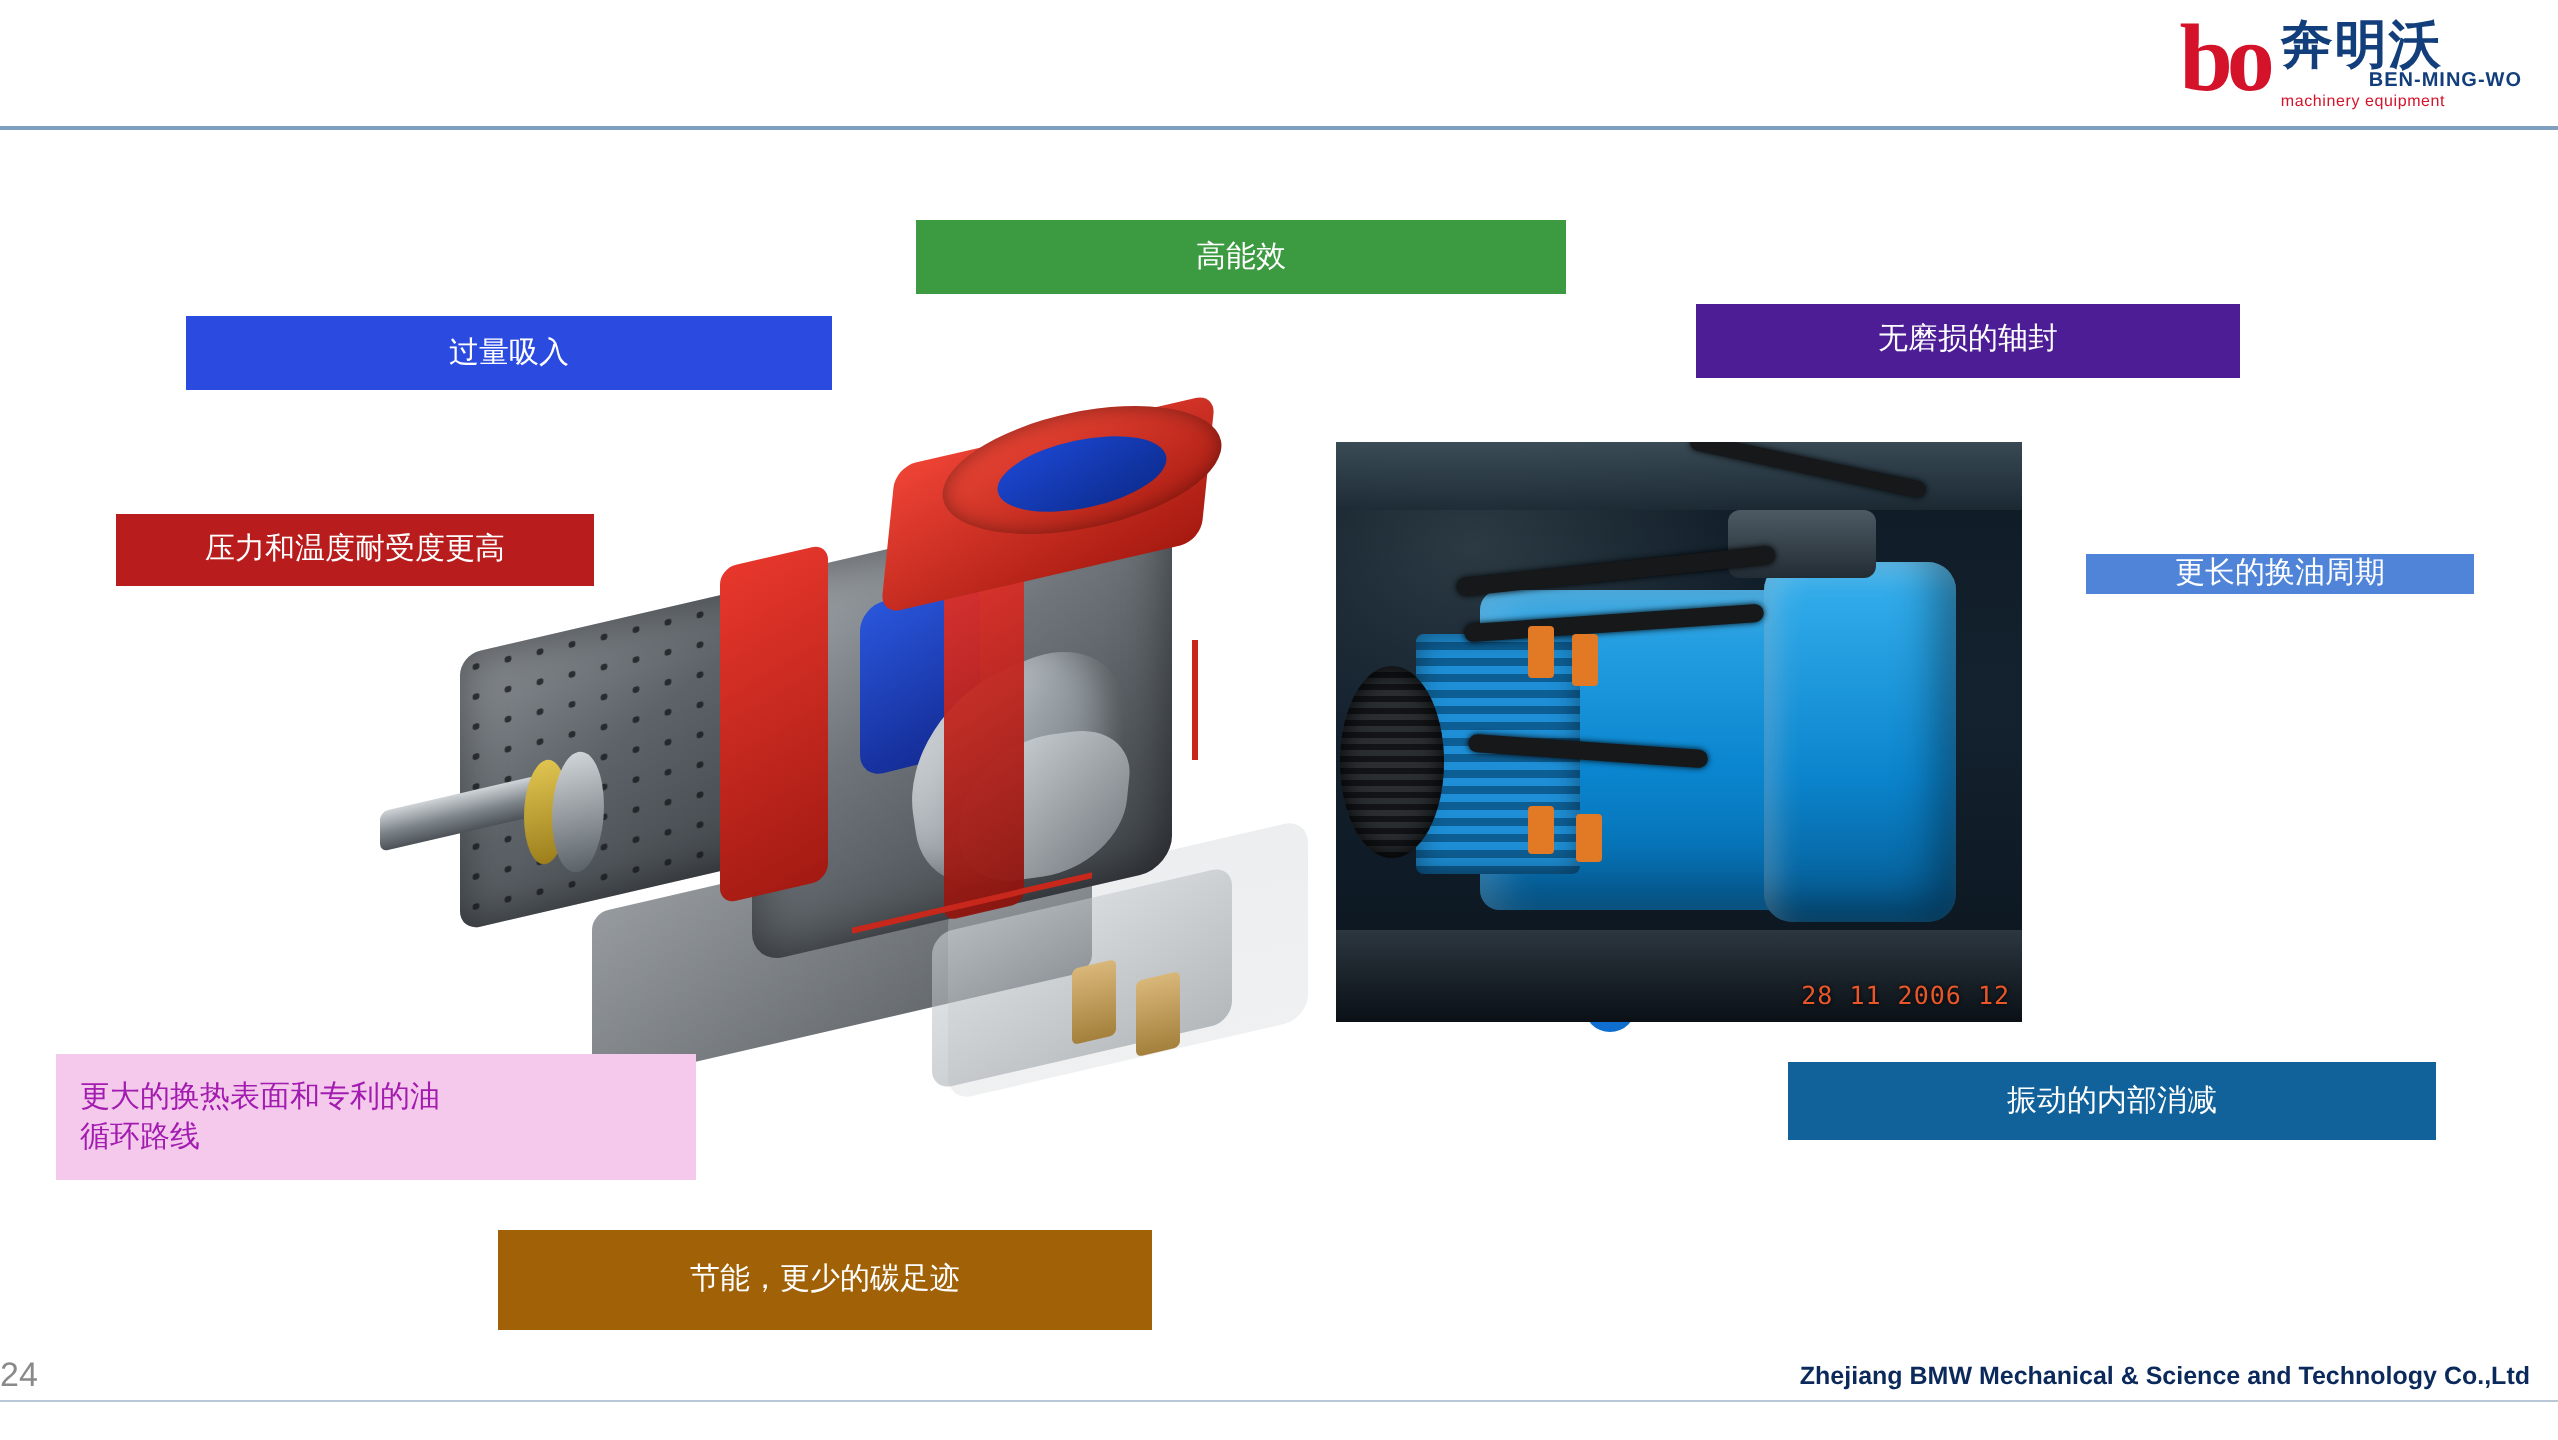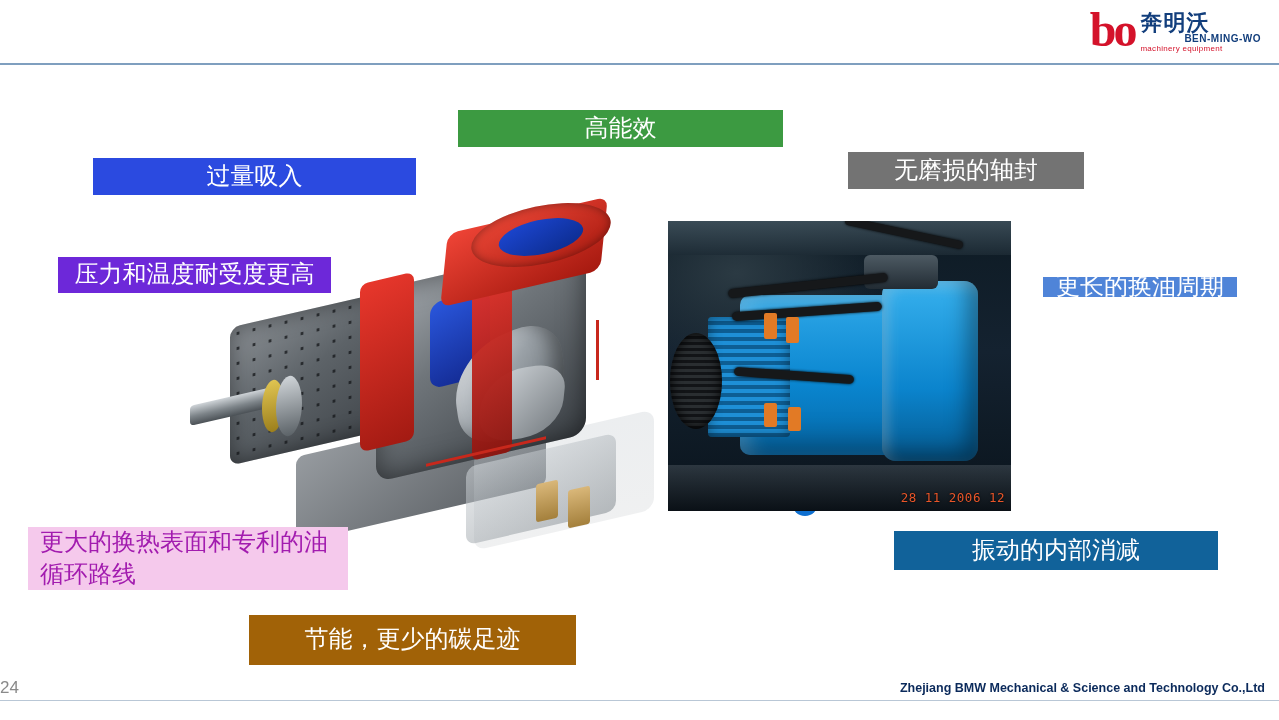--- a/index.html
+++ b/index.html
@@ -23,21 +23,21 @@
     display:flex;align-items:center;justify-content:flex-end;
   }
   .logo-mark{
     font-family:"Liberation Serif","DejaVu Serif",serif;
     font-size:48px;font-weight:bold;color:#d4122a;
     letter-spacing:-3px;line-height:1;
     margin-right:6px;
     transform:translateY(-2px);
   }
   .logo-text{line-height:1.05;text-align:left;}
-  .logo-cn{font-size:22px;font-weight:bold;color:#123e7c;letter-spacing:1px;}
+  .logo-cn{font-size:26px;font-weight:bold;color:#123e7c;letter-spacing:1px;}
   .logo-en{font-size:10px;font-weight:bold;color:#123e7c;letter-spacing:0.5px;padding-left:44px;}
   .logo-sub{font-size:8px;color:#d4122a;letter-spacing:0.3px;}
 
   
   .footer-rule{
     position:absolute;left:0;top:700px;width:1279px;height:1px;
     background:#b9c7d6;
   }
   .page-number{
     position:absolute;left:0;top:678px;width:1279px;text-align:left;
@@ -47,34 +47,34 @@
     position:absolute;right:14px;top:681px;
     font-size:12.5px;font-weight:bold;color:#0b2a5b;
     font-family:"Liberation Sans","DejaVu Sans",sans-serif;
   }
 
   
   .label{
     position:absolute;
     display:flex;align-items:center;justify-content:center;
     color:#ffffff;
-    font-size:24px;
+    font-size:15px;
     font-family:"DejaVu Sans","Liberation Sans",sans-serif;
     line-height:1.3;
     box-sizing:border-box;
     padding:2px 10px;
     white-space:pre-line;
   }
   .label.dark-text{color:#a21caf;}
 
   
   #lb-green-top   {left:458px;top:110px;width:325px;height:37px;background:#3c9a41;}
   #lb-blue-left   {left:93px;top:158px;width:323px;height:37px;background:#2b4ae0;}
-  #lb-violet      {left:848px;top:152px;width:236px;height:37px;background:#737373;font-family:Liberation Serif, serif;}
-  #lb-lightblue   {left:58px;top:257px;width:273px;height:36px;background:#6d28d9;}
+  #lb-violet      {left:848px;top:152px;width:272px;height:37px;background:#4c1d95;font-family:Liberation Serif, serif;}
+  #lb-lightblue   {left:58px;top:257px;width:239px;height:36px;background:#b91c1c;}
   #lb-oilcycle    {left:1043px;top:277px;width:194px;height:20px;background:#4f84d8;}
   #lb-pink        {left:28px;top:527px;width:320px;height:63px;background:#f5c9ec;justify-content:flex-start;padding-left:12px;}
   #lb-teal        {left:880px;top:531px;width:324px;height:39px;background:#11629a;margin-left:14px;}
   #lb-green-bot   {left:249px;top:615px;width:327px;height:50px;background:#a16207;}
   #lb-blue-bot    {left:638px;top:611px;width:377px;height:37px;background:#1f5fe0;}
 
   
   .photo{
     position:absolute;left:668px;top:221px;width:343px;height:290px;
     background:#0a1a24;overflow:hidden;

